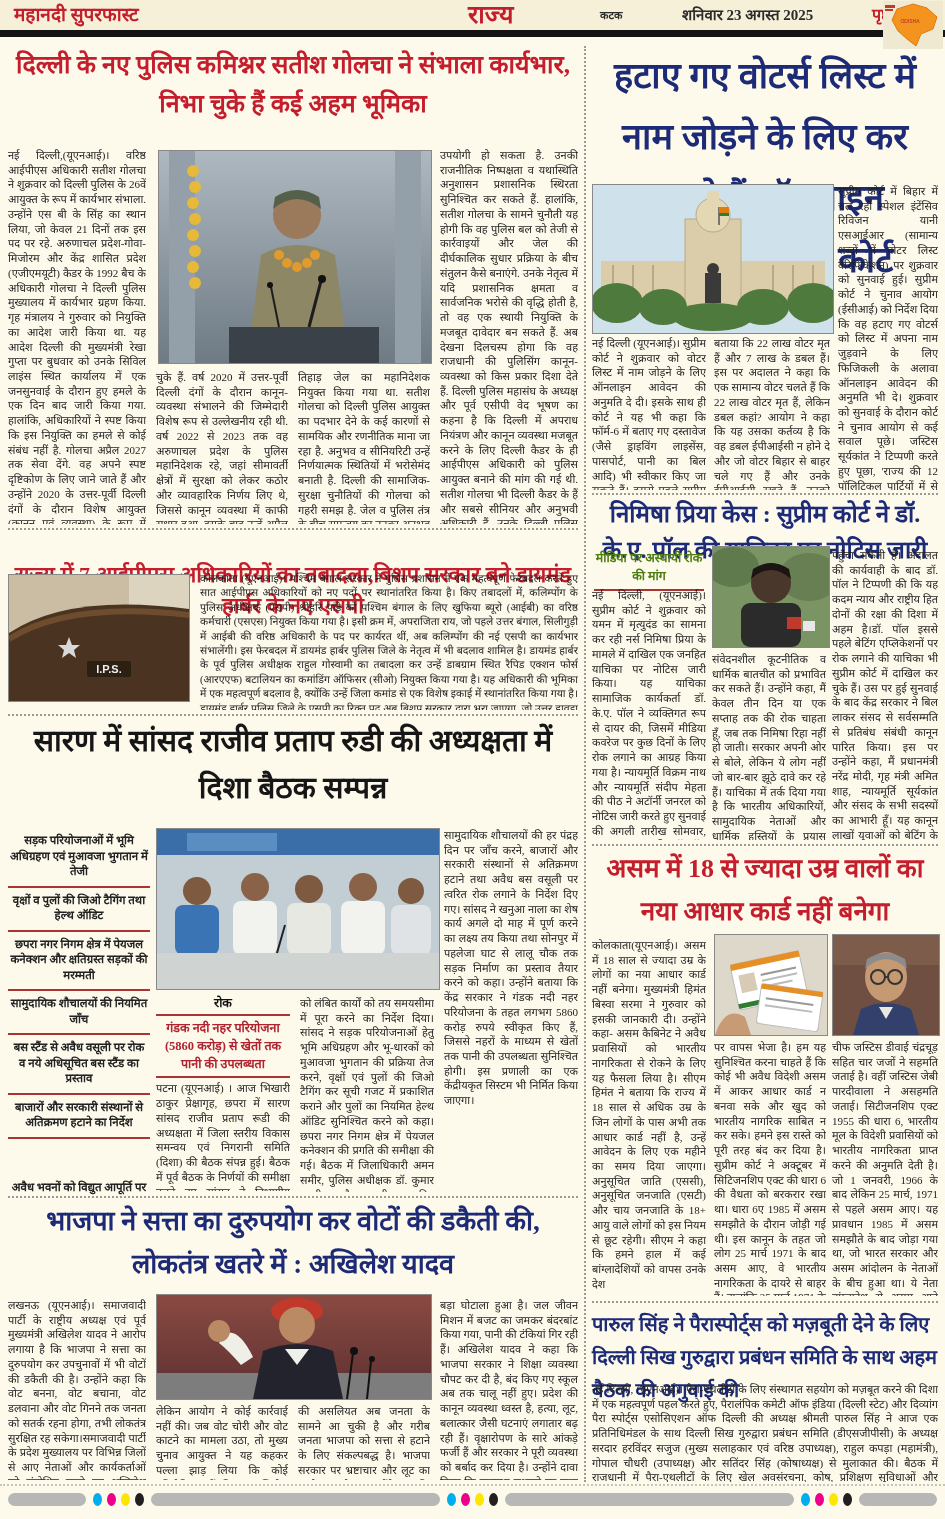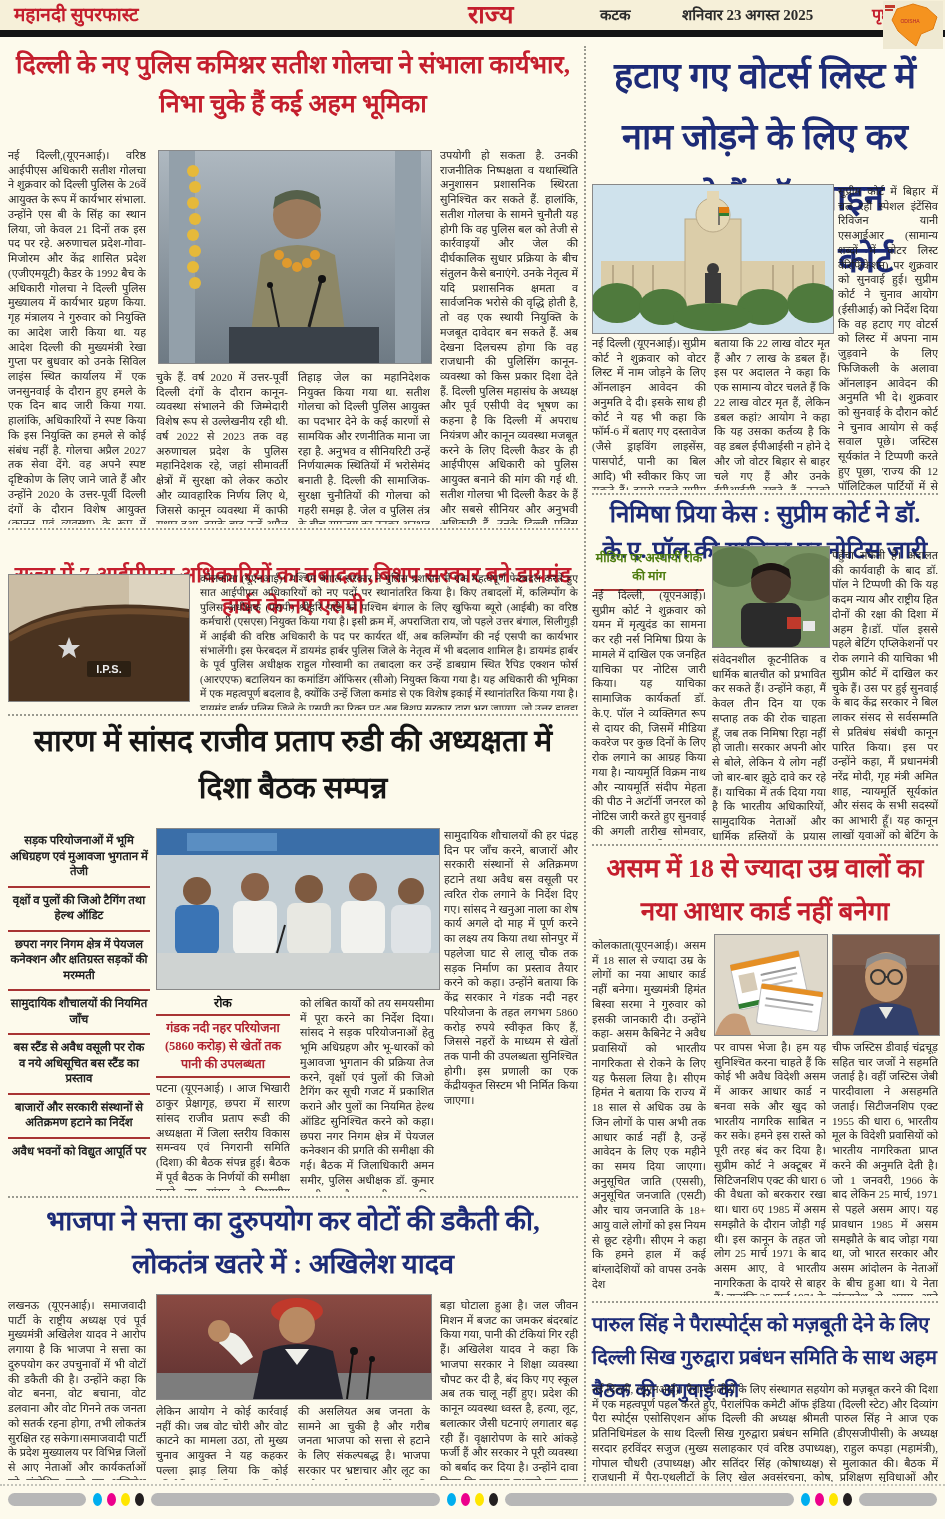--- a/index.html
+++ b/index.html
@@ -5,21 +5,21 @@
   html,body{margin:0;padding:0;}
   body{background:#e8e8e0;}
   .page{position:relative;width:945px;height:1519px;margin:0 auto;background:#fdfaec;
         font-family:"Liberation Serif","DejaVu Serif",serif;overflow:hidden;}
   
   .masthead{position:absolute;left:0;top:0;width:945px;height:30px;background:#f6f0d9;}
   .blackbar{position:absolute;left:0;top:30px;width:945px;height:7px;background:#141414;}
   .mh-item{position:absolute;top:0;height:30px;line-height:30px;font-weight:bold;color:#2b2b2b;white-space:nowrap;}
   .mh-brand{left:14px;font-size:19px;color:#c41e2d;}
   .mh-section{left:468px;font-size:25px;color:#c41e2d;}
-  .mh-city{left:600px;font-size:15px;}
+  .mh-city{left:600px;font-size:11px;}
   .mh-date{left:682px;font-size:15px;}
   .mh-page{left:872px;font-size:16px;color:#c41e2d;}
   .mapbox{position:absolute;right:2px;top:1px;width:60px;height:48px;}
   
   .hl{position:absolute;font-weight:bold;text-align:center;}
   .h-red{color:#c41e2d;}.h-blue{color:#1d2b77;}.h-black{color:#161616;}
   
   .col{position:absolute;font-size:11px;line-height:1.34;text-align:justify;color:#1d1d1d;overflow:hidden;}
   .photo{position:absolute;overflow:hidden;border:1px solid #888;background:#0369a1;}
   .photo svg{display:block;}
@@ -136,21 +136,21 @@
 
   <div class="hl h-black" style="left:8px;top:718px;width:570px;font-size:30px;line-height:1.55;">सारण में सांसद राजीव प्रताप रुडी की अध्यक्षता में दिशा बैठक सम्पन्न</div>
 
   <div class="bullets">
     <div class="bullet">सड़क परियोजनाओं में भूमि अधिग्रहण एवं मुआवजा भुगतान में तेजी</div>
     <div class="bullet">वृक्षों व पुलों की जिओ टैगिंग तथा हेल्थ ऑडिट</div>
     <div class="bullet">छपरा नगर निगम क्षेत्र में पेयजल कनेक्शन और क्षतिग्रस्त सड़कों की मरम्मती</div>
     <div class="bullet">सामुदायिक शौचालयों की नियमित जाँच</div>
     <div class="bullet">बस स्टैंड से अवैध वसूली पर रोक व नये अधिसूचित बस स्टैंड का प्रस्ताव</div>
     <div class="bullet">बाजारों और सरकारी संस्थानों से अतिक्रमण हटाने का निर्देश</div>
-    <div class="bullet" style="border-bottom:none;">अवैध भवनों को विद्युत आपूर्ति पर</div>
+    <div class="bullet" style="border-bottom:none;margin-top:36px;">अवैध भवनों को विद्युत आपूर्ति पर</div>
   </div>
 
   <div class="photo" style="left:156px;top:828px;width:282px;height:160px;">
     <svg width="282" height="160" viewBox="0 0 282 160">
       <rect width="282" height="160" fill="#c3ced4"></rect>
       <rect x="0" y="0" width="282" height="26" fill="#3a6ea8"></rect>
       <rect x="30" y="4" width="90" height="18" fill="#5a8ec2"></rect>
       <g>
         <circle cx="40" cy="62" r="14" fill="#7e5a40"></circle>
           <rect x="18" y="76" width="44" height="50" rx="8" fill="#3a74b5"></rect>

